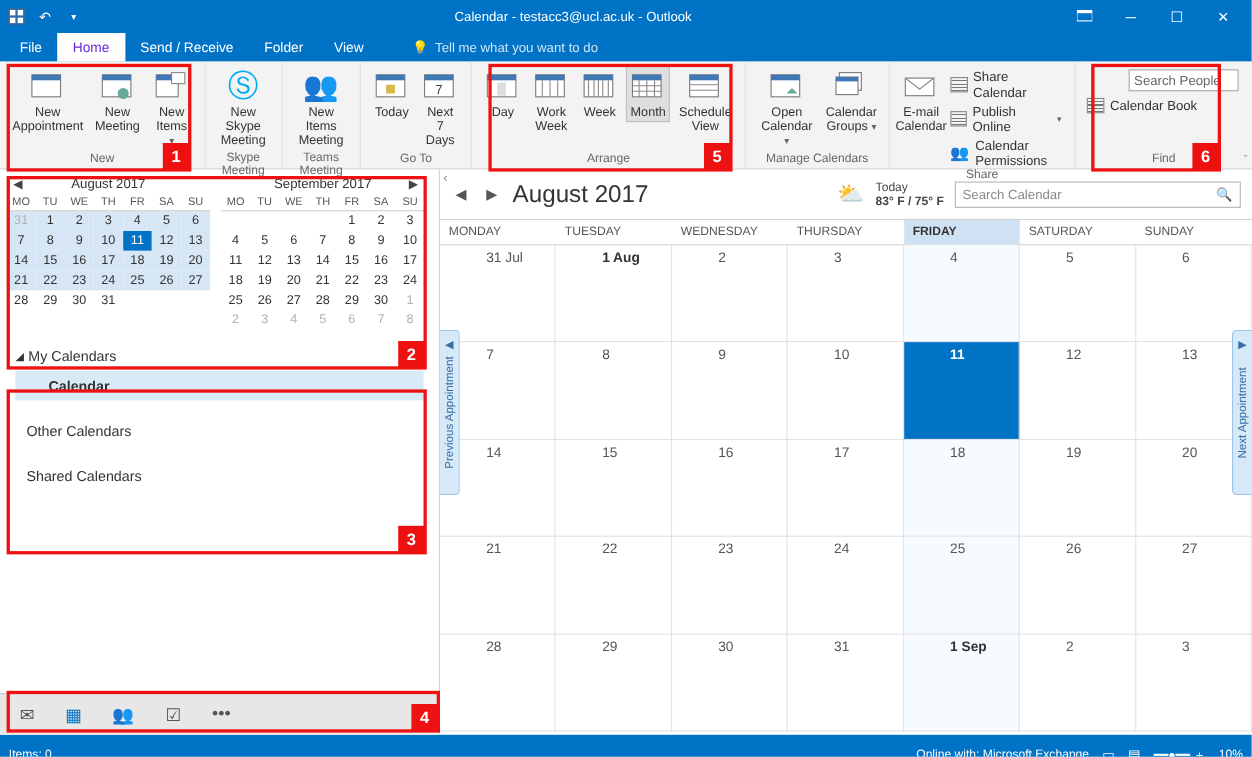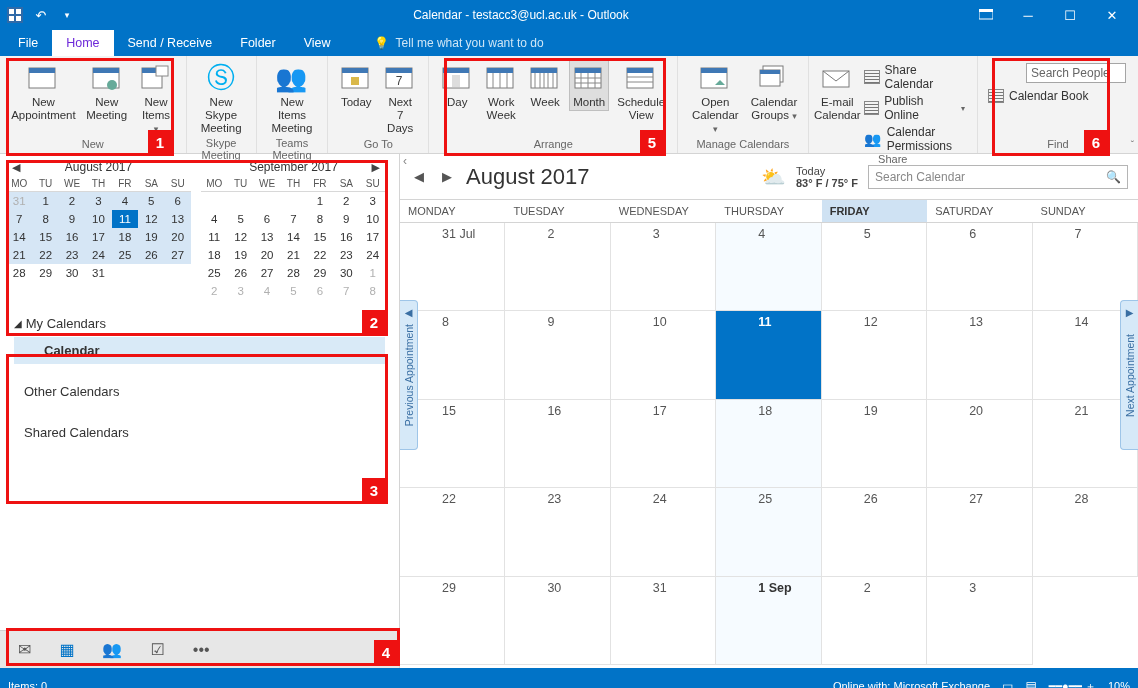--- a/index.html
+++ b/index.html
@@ -560,20 +560,21 @@
           <div>MONDAY</div>
           <div>TUESDAY</div>
           <div>WEDNESDAY</div>
           <div>THURSDAY</div>
           <div class="today">FRIDAY</div>
           <div>SATURDAY</div>
           <div>SUNDAY</div>
         </div>
       <div class="gridbody" id="gridbody">
           <div class="cell"><span class="d">31 Jul</span></div>
+          <div class="cell"><span class="d bold">1 Aug</span></div>
           <div class="cell"><span class="d">2</span></div>
           <div class="cell"><span class="d">3</span></div>
           <div class="cell todaycol"><span class="d">4</span></div>
           <div class="cell"><span class="d">5</span></div>
           <div class="cell"><span class="d">6</span></div>
           <div class="cell"><span class="d">7</span></div>
           <div class="cell"><span class="d">8</span></div>
           <div class="cell"><span class="d">9</span></div>
           <div class="cell"><span class="d">10</span></div>
           <div class="cell todaycol sel"><span class="d">11</span></div>

